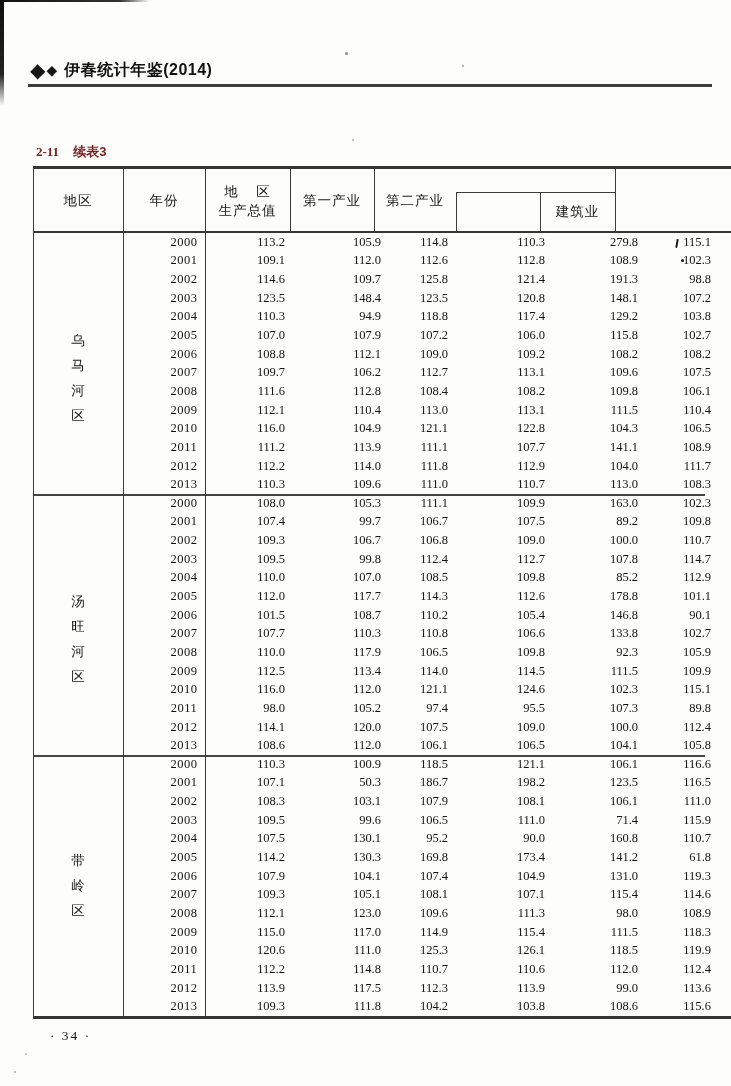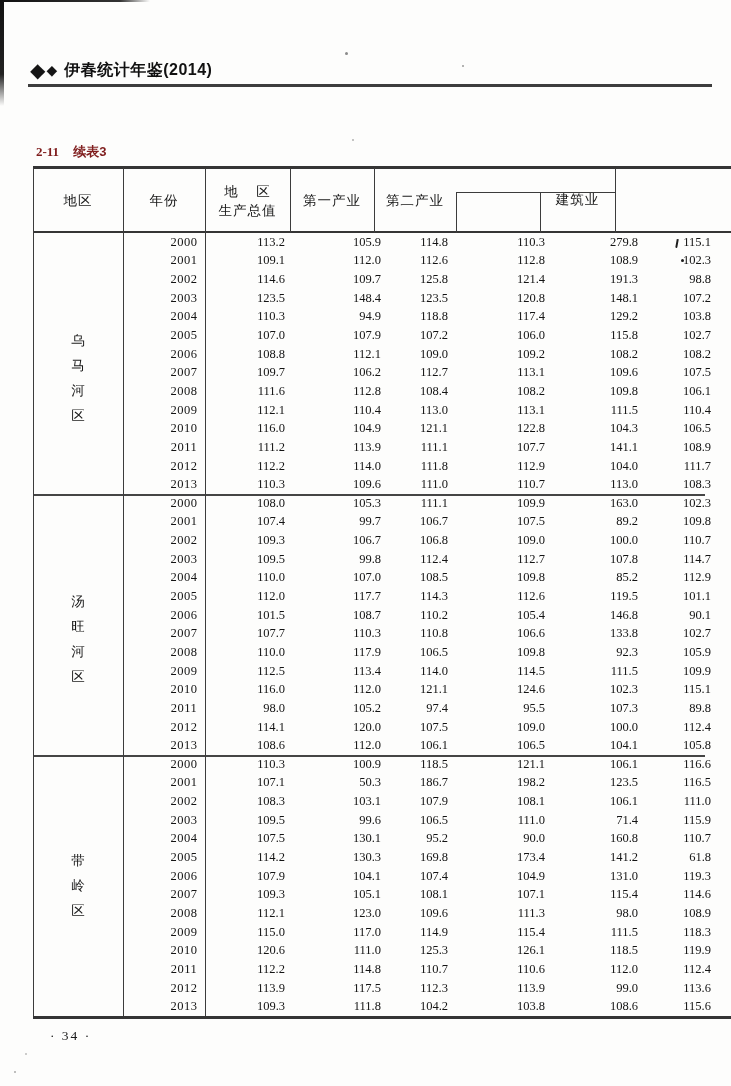--- a/index.html
+++ b/index.html
@@ -59,21 +59,21 @@
   .thead{position:absolute;left:0;top:0;width:678px;height:65px;font-size:13.5px;}
   .hcell{position:absolute;top:0;height:65px;display:flex;flex-direction:column;
     align-items:center;justify-content:center;line-height:19px;letter-spacing:1px;}
   .h-region{left:0;width:90px;}
   .h-year{left:90px;width:82px;}
   .h-gdp{left:172px;width:85px;}
   .h-gdp .l1{white-space:pre;}
   .h-primary{left:257px;width:84px;}
   .h-secondary{left:341px;width:82px;}
   .h-industry{left:423px;top:24px;width:84px;height:41px;}
-  .h-construction{left:507px;top:15px;width:75px;height:32px;}
+  .h-construction{left:507px;top:27px;width:75px;height:32px;}
   .h-tertiary{left:582px;width:96px;}
 
   
   .tbody{position:absolute;left:0;top:65px;width:678px;height:783px;}
   .block{display:grid;height:261px;
     grid-template-columns:90px 82px 87px 96px 67px 97px 93px 66px;
     grid-template-rows:repeat(14,1fr);}
   .region-cell{grid-column:1;grid-row:1/15;display:flex;flex-direction:column;
     align-items:center;justify-content:center;font-size:13.5px;}
   .region-cell span{display:block;line-height:25px;text-align:center;}
@@ -290,21 +290,21 @@
           <div class="cell num">107.0</div>
           <div class="cell num">108.5</div>
           <div class="cell num">109.8</div>
           <div class="cell num">85.2</div>
           <div class="cell num last">112.9</div>
           <div class="cell year">2005</div>
           <div class="cell num">112.0</div>
           <div class="cell num">117.7</div>
           <div class="cell num">114.3</div>
           <div class="cell num">112.6</div>
-          <div class="cell num">119.5</div>
+          <div class="cell num">178.8</div>
           <div class="cell num last">101.1</div>
           <div class="cell year">2006</div>
           <div class="cell num">101.5</div>
           <div class="cell num">108.7</div>
           <div class="cell num">110.2</div>
           <div class="cell num">105.4</div>
           <div class="cell num">146.8</div>
           <div class="cell num last">90.1</div>
           <div class="cell year">2007</div>
           <div class="cell num">107.7</div>

